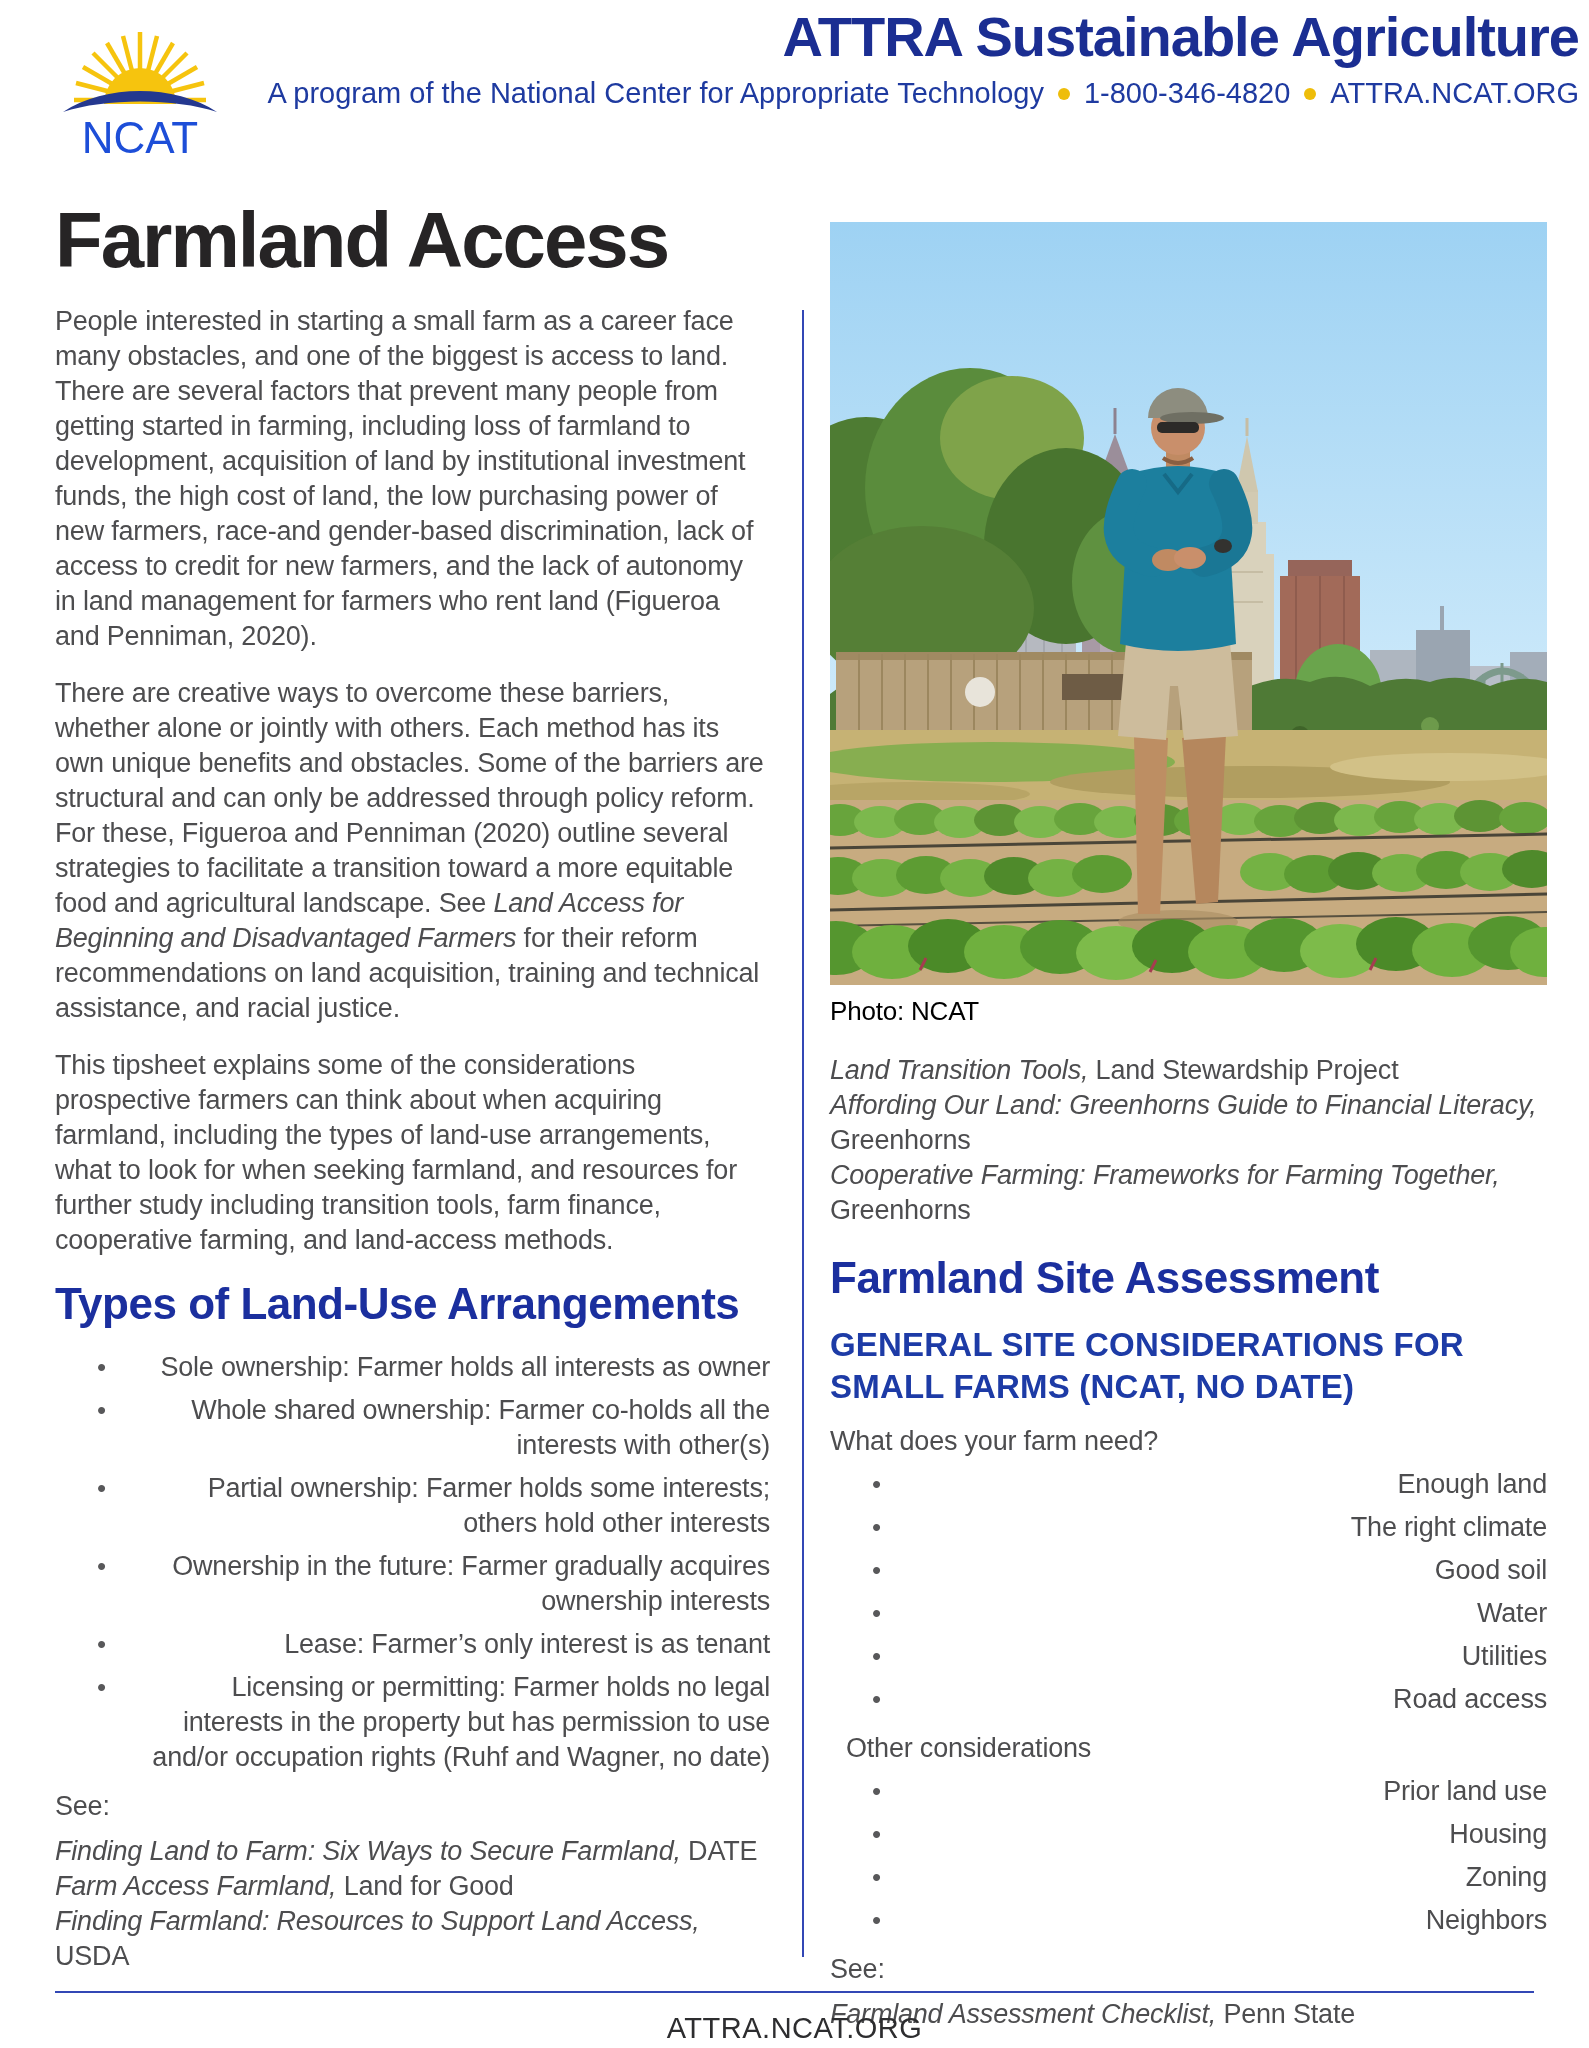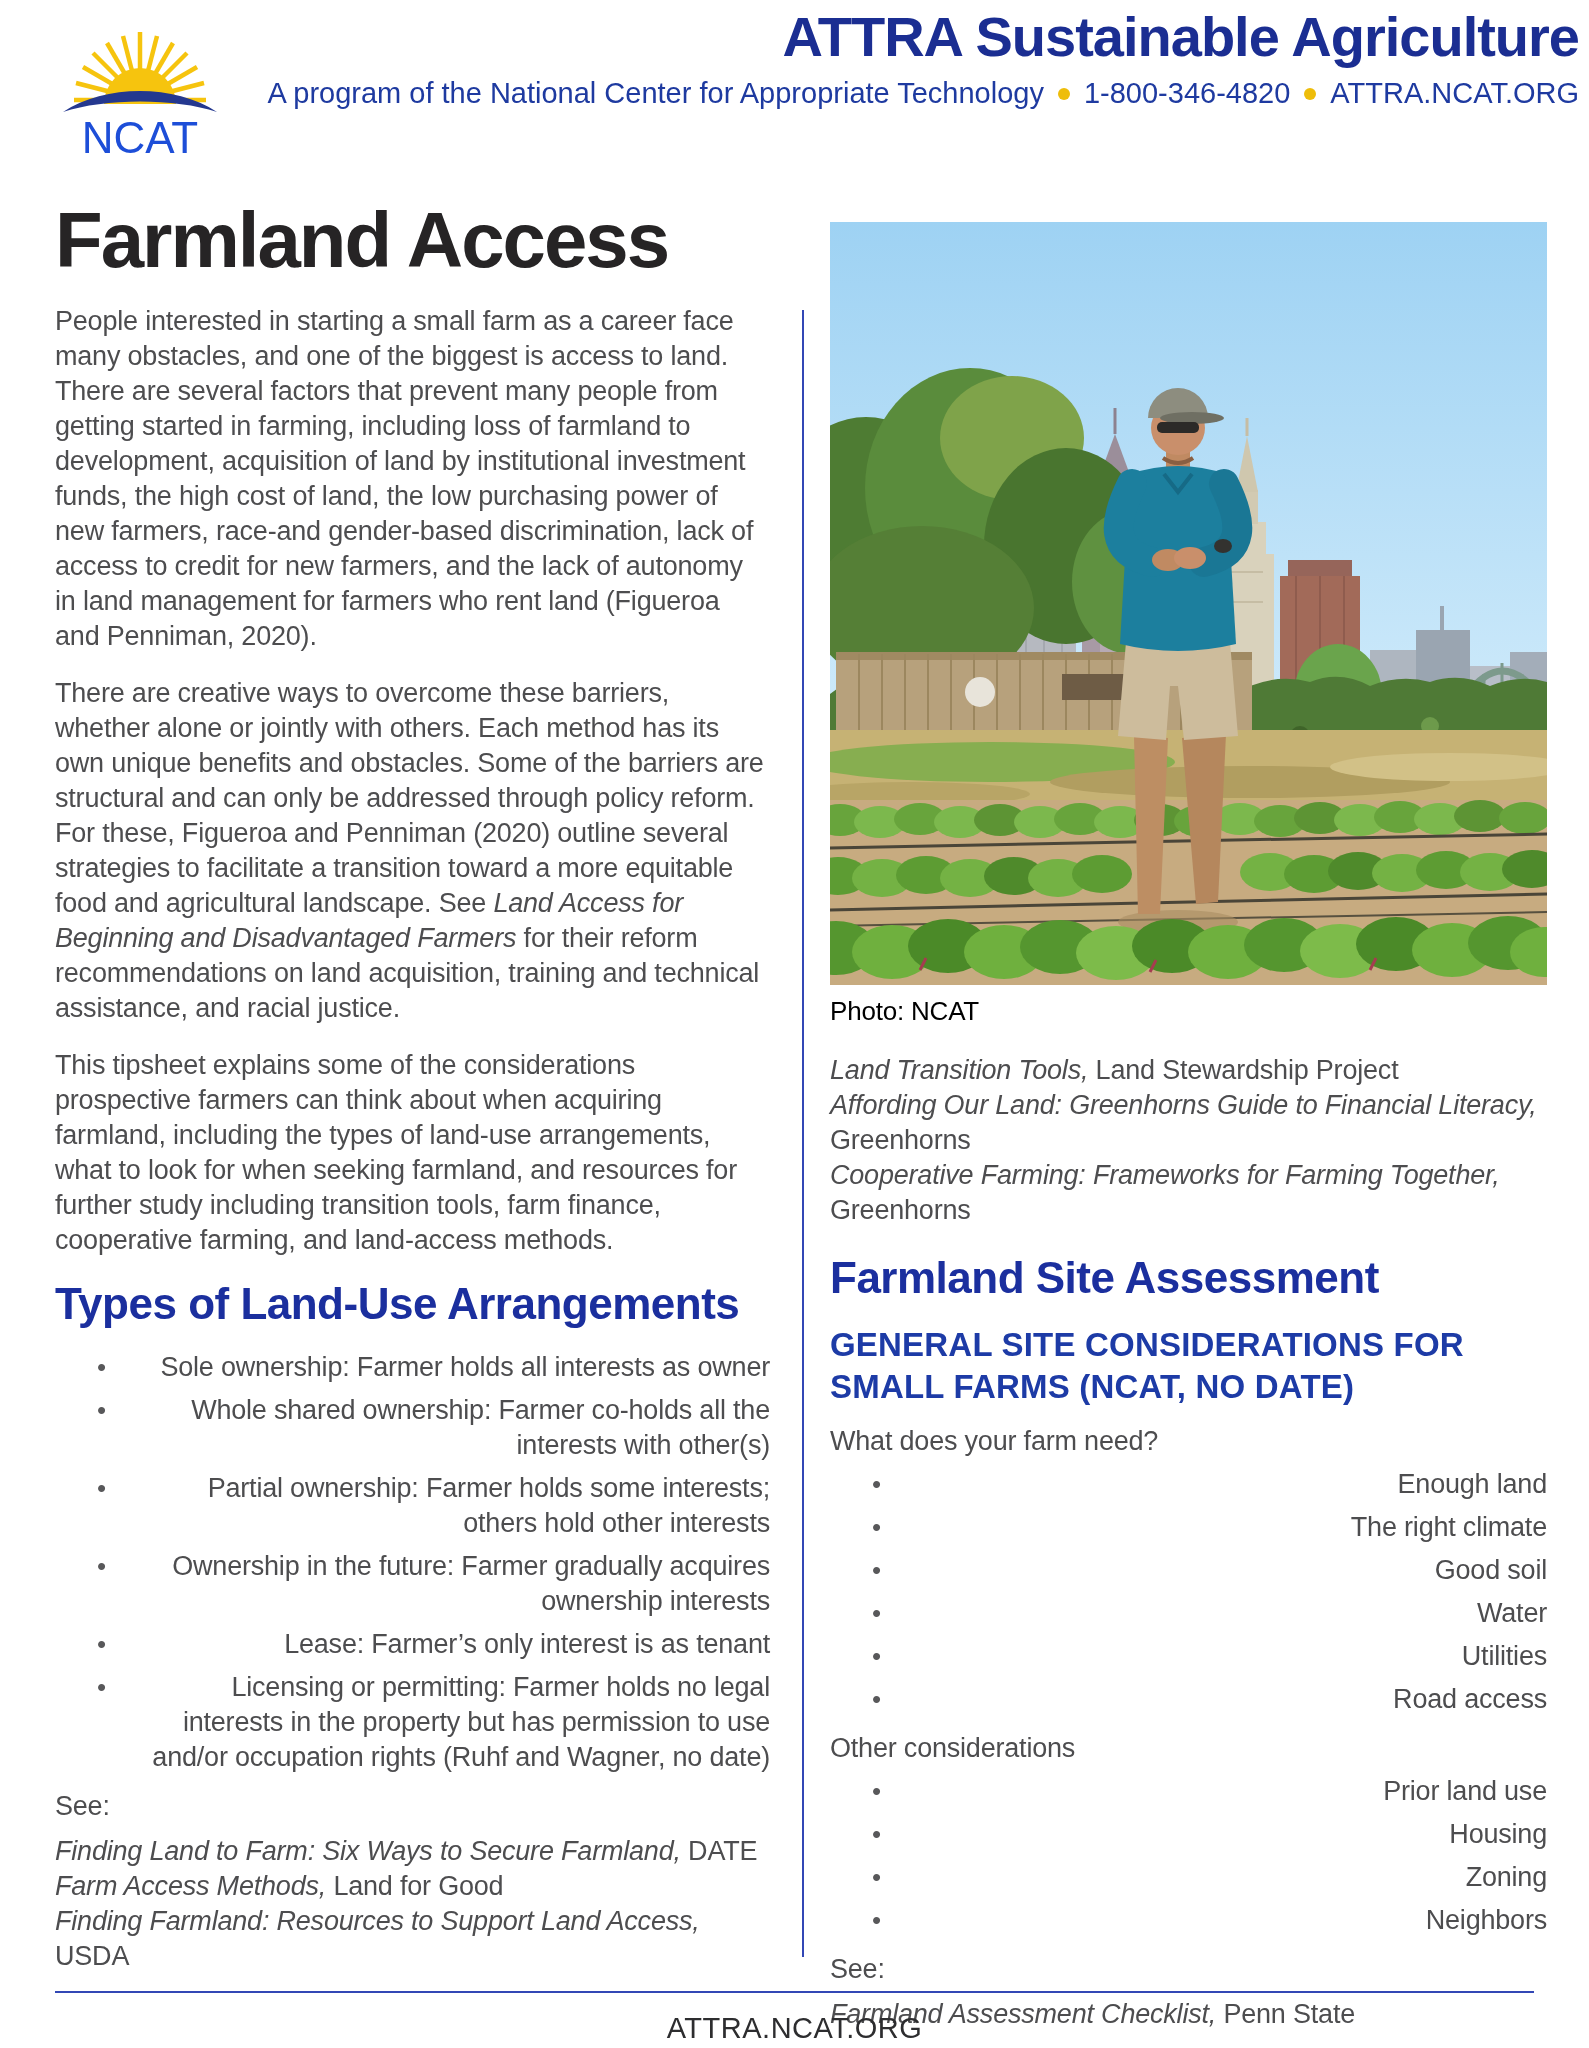--- a/index.html
+++ b/index.html
@@ -102,21 +102,21 @@
       <li>Partial ownership: Farmer holds some interests; others hold other interests</li>
       <li>Ownership in the future: Farmer gradually acquires ownership interests</li>
       <li>Lease: Farmer’s only interest is as tenant</li>
       <li>Licensing or permitting: Farmer holds no legal interests in the property but has permission to use and/or occupation rights (Ruhf and Wagner, no date)</li>
     </ul>
 
     <p class="see">See:</p>
 
     <div class="refs">
       <p class="refline"><span class="it">Finding Land to Farm: Six Ways to Secure Farmland,</span><span> DATE</span></p>
-      <p class="refline"><span class="it">Farm Access Methods,</span><span> Land for Good</span></p>
+      <p class="refline"><span class="it">Farm Access Farmland,</span><span> Land for Good</span></p>
       <p class="refline"><span class="it">Finding Farmland: Resources to Support Land Access,</span><span> USDA</span></p>
     </div>
   </div>
 
   <div class="col-right body-text">
 
     <div class="photo-wrap">
       <svg width="717" height="763" viewBox="0 0 717 763">
         <defs>
           <linearGradient id="sky" x1="0" y1="0" x2="0" y2="1">
@@ -328,21 +328,21 @@
     <p style="margin-bottom:8px">What does your farm need?</p>
     <ul class="blist">
       <li>Enough land</li>
       <li>The right climate</li>
       <li>Good soil</li>
       <li>Water</li>
       <li>Utilities</li>
       <li>Road access</li>
     </ul>
 
-    <p style="margin:10px 0 8px 0">Other considerations</p>
+    <p style="margin:10px 0 8px 16px">Other considerations</p>
     <ul class="blist">
       <li>Prior land use</li>
       <li>Housing</li>
       <li>Zoning</li>
       <li>Neighbors</li>
     </ul>
 
     <p class="see">See:</p>
     <p class="refline"><span class="it">Farmland Assessment Checklist,</span><span> Penn State</span></p>
   </div>

